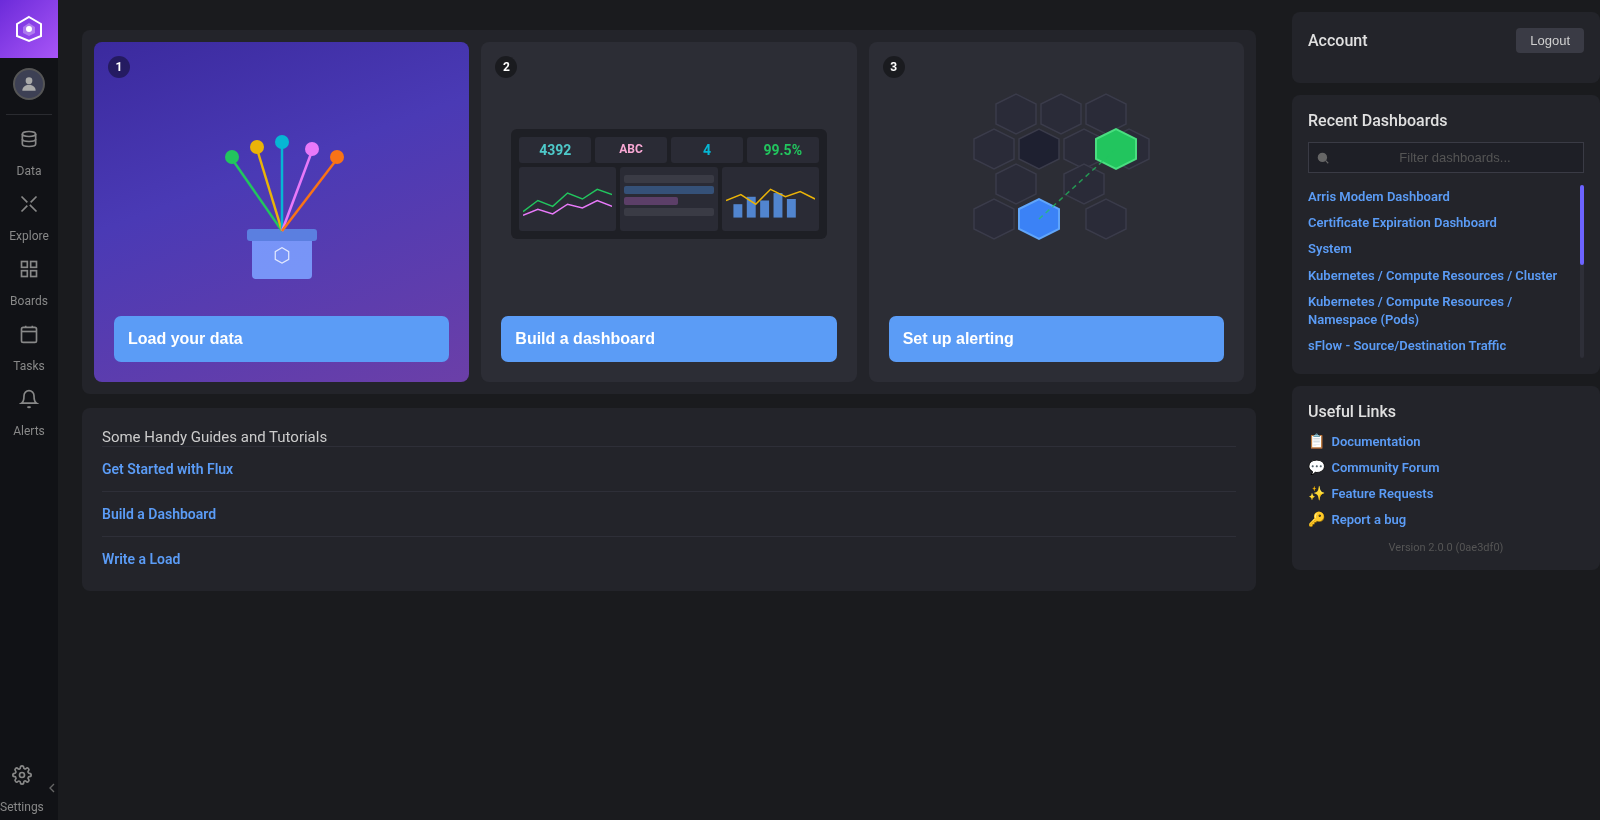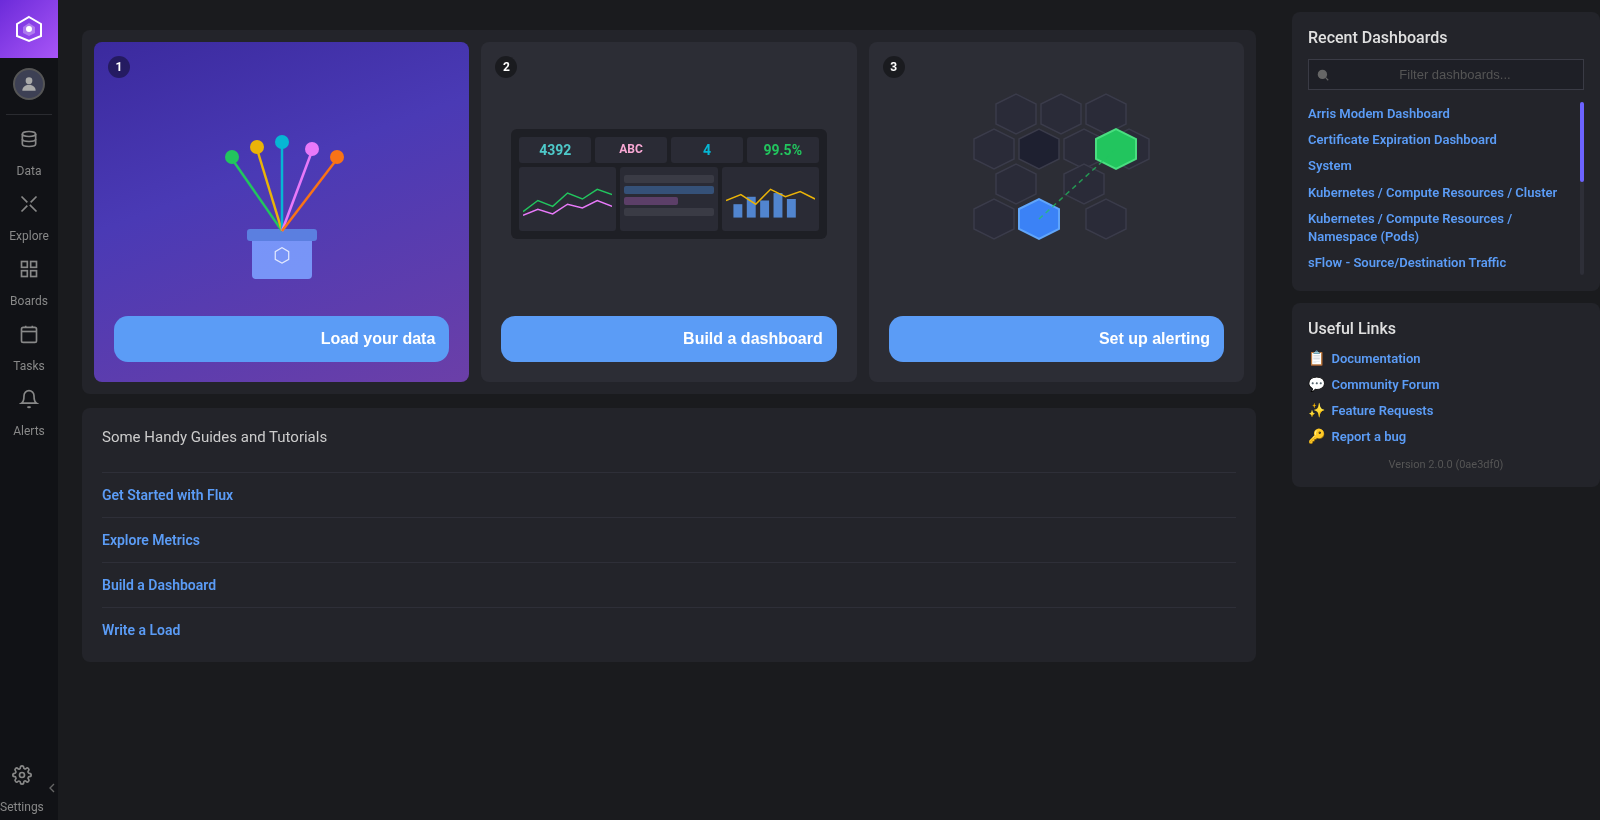--- a/index.html
+++ b/index.html
@@ -139,26 +139,26 @@
       display: flex;
       align-items: center;
       justify-content: center;
       padding: 30px 20px 10px;
     }
     .card-btn {
       margin: 10px 20px 20px;
       padding: 14px;
       background: #5b9cf6;
       border: none;
-      border-radius: 14px;
+      border-radius: 7px;
       color: #fff;
       font-size: 16px;
       font-weight: 600;
       cursor: pointer;
-      text-align: right;
+      text-align: left;
       transition: background 0.2s;
     }
 
     
     .card-2 {
       background: #2c2d35;
       min-height: 340px;
     }
 
     
@@ -170,21 +170,21 @@
     
     .tutorials-section {
       margin-top: 14px;
       background: #23242a;
       border-radius: 8px;
       padding: 20px 20px 10px;
     }
     .tutorials-title {
       font-size: 15px;
       color: #ccc;
-      margin-bottom: 26px;
+      margin-bottom: 0;
     }
     .tutorial-item {
       border-top: 1px solid #2e2f38;
       padding: 14px 0;
       color: #5b9cf6;
       font-size: 14px;
       font-weight: 600;
       cursor: pointer;
     }
 
@@ -498,28 +498,33 @@
           <line x1="103" y1="135" x2="180" y2="65" stroke="#22c55e" stroke-width="1.5" stroke-dasharray="5,4" opacity="0.7"></line>
         </svg>
       </div>
       <button class="card-btn">Set up alerting</button>
     </div>
   </div>
 
   <div class="tutorials-section">
     <div class="tutorials-title">Some Handy Guides and Tutorials</div>
     <div class="tutorial-item">Get Started with Flux</div>
-    <div class="tutorial-item">Explore Metrics</div>
     <div class="tutorial-item">Build a Dashboard</div>
     <div class="tutorial-item">Write a Load</div>
   </div>
 </main>
 
 <aside class="right-panel">
 
+  <div class="panel-card">
+    <div class="panel-header">
+      <span class="panel-title">Account</span>
+      <button class="logout-btn">Logout</button>
+    </div>
+  </div>
 
   <div class="panel-card">
     <div class="panel-title" style="margin-bottom:12px;">Recent Dashboards</div>
     <div class="filter-input-wrap">
       <svg viewBox="0 0 24 24">
           <circle cx="11" cy="11" r="8"></circle>
           <line x1="21" y1="21" x2="16.65" y2="16.65" stroke="#666" stroke-width="2"></line>
         </svg>
       <input class="filter-input" type="text" placeholder="Filter dashboards..." style="">
     </div>

